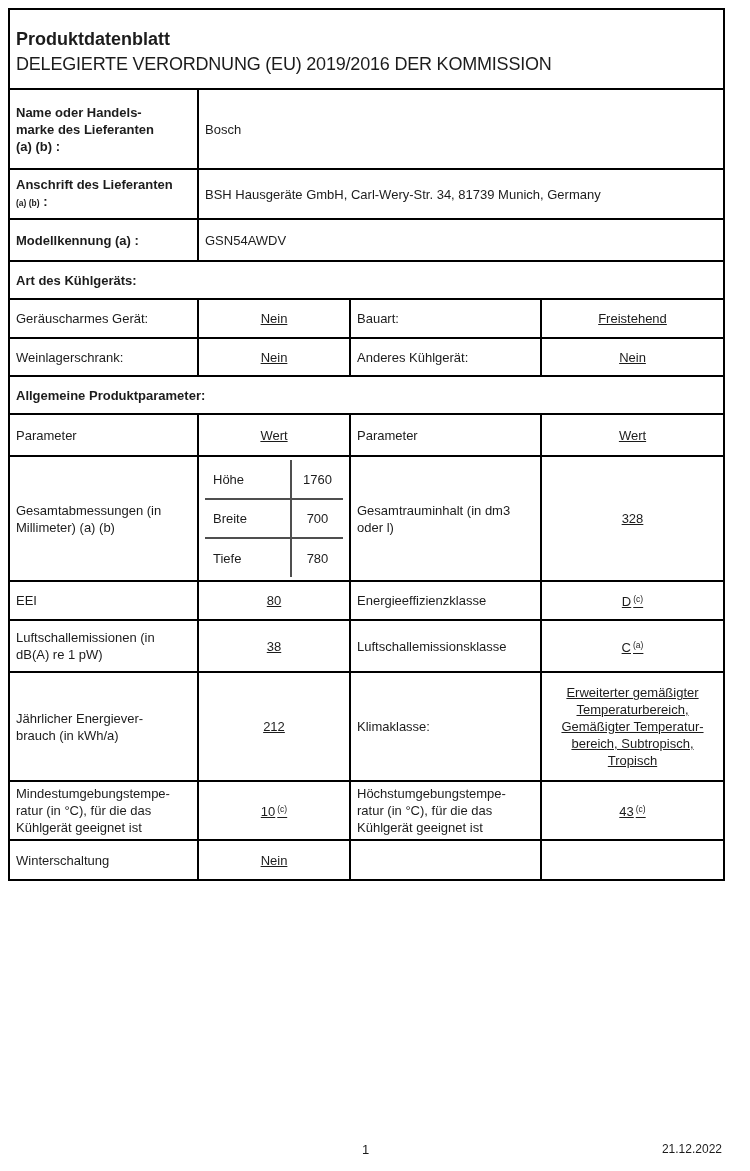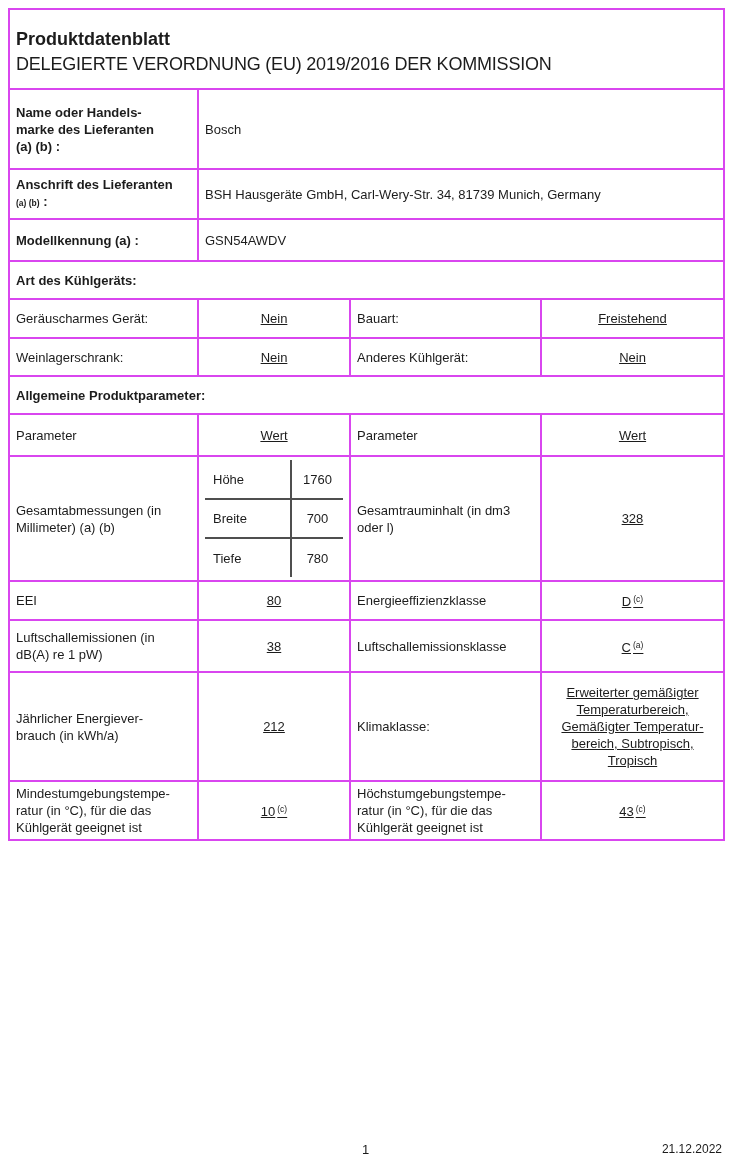--- a/index.html
+++ b/index.html
@@ -12,21 +12,21 @@
     position: relative;
     overflow: hidden;
   }
   .sheet { position: absolute; top: 8px; left: 8px; }
   table.datasheet {
     border-collapse: collapse;
     table-layout: fixed;
     width: 715px;
   }
   table.datasheet td {
-    border: 2px solid #d946ef;
+    border: 2px solid #000000;
     padding: 3px 6px;
     font-size: 13px;
     line-height: 17px;
     vertical-align: middle;
   }
   .bold { font-weight: bold; }
   .ml { white-space: pre-line; }          
   .center { text-align: center; text-decoration: underline; }
   .val-left { padding-left: 8px; }
   .titlecell { vertical-align: top; padding: 6px 6px; }
@@ -190,18 +190,24 @@
         <td class="ml">Mindestumgebungstempe-
 ratur (in °C), für die das
 Kühlgerät geeignet ist</td>
         <td class="center"><span>10</span><span class="sup">(c)</span></td>
         <td class="ml">Höchstumgebungstempe-
 ratur (in °C), für die das
 Kühlgerät geeignet ist</td>
         <td class="center"><span>43</span><span class="sup">(c)</span></td>
       </tr>
 
+      <tr class="r40">
+        <td>Winterschaltung</td>
+        <td class="center">Nein</td>
+        <td></td>
+        <td class="center"></td>
+      </tr>
     </tbody>
   </table>
 </div>
 
 <div class="footer-pageno">1</div>
 <div class="footer-date">21.12.2022</div>
 
 </body></html>

